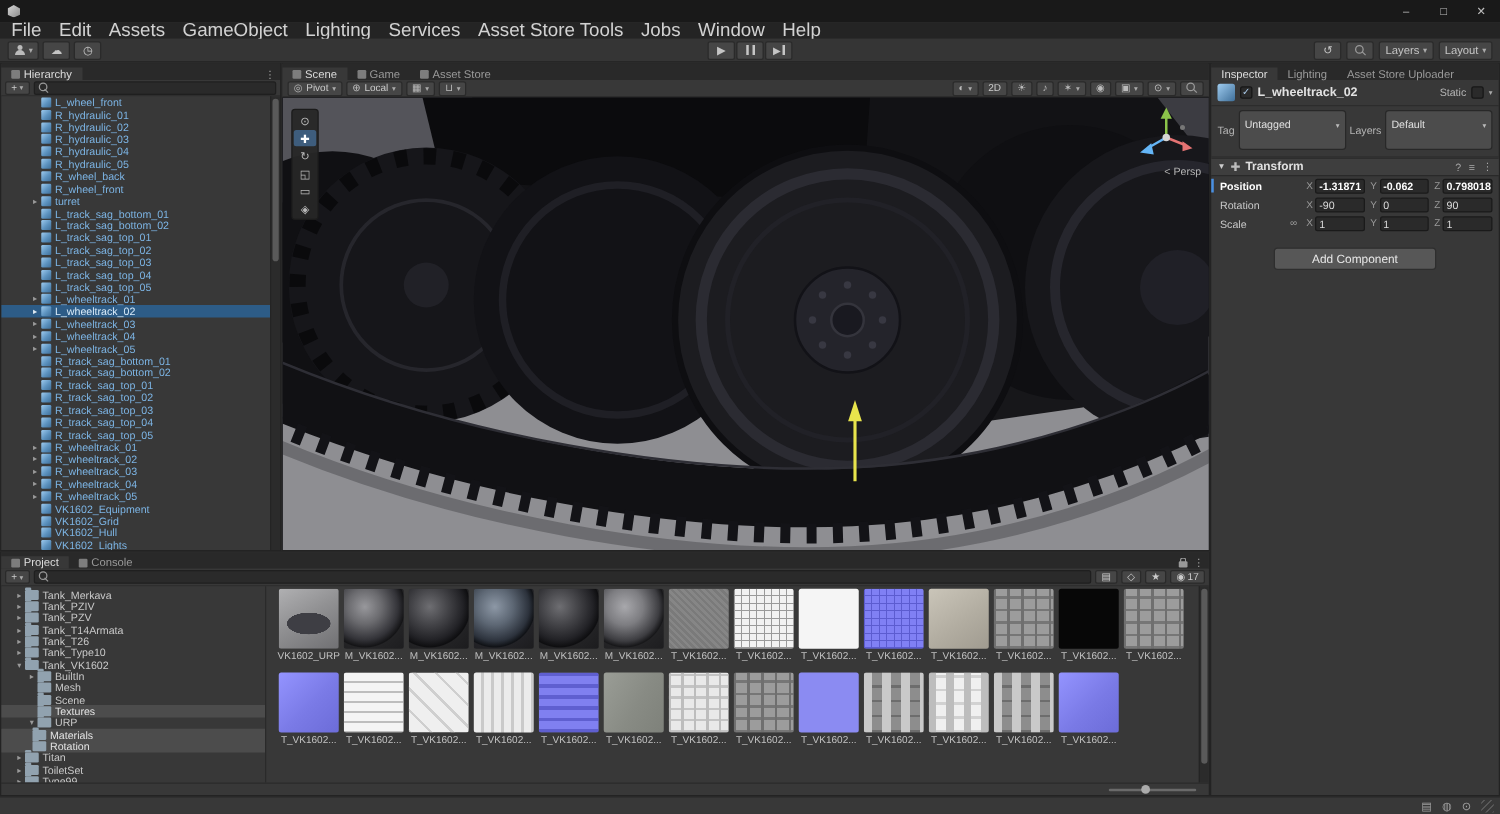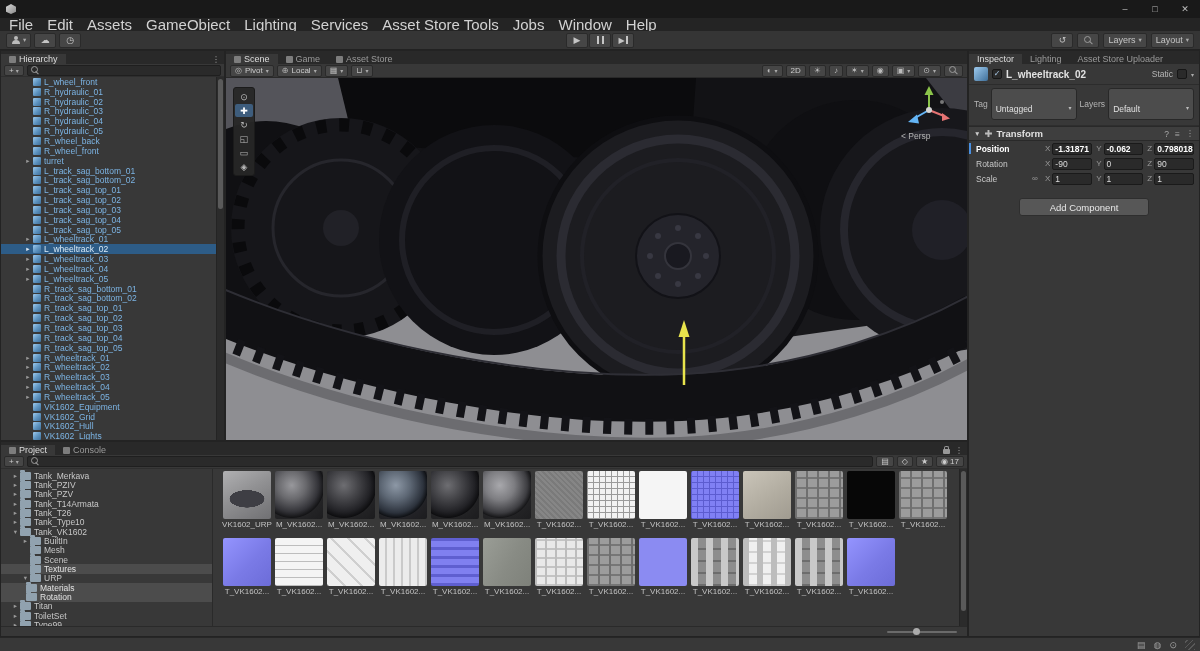--- a/index.html
+++ b/index.html
@@ -67,33 +67,33 @@
   #scene{left:225px;top:50px;width:743px;height:391px}
   .scene-toolbar{position:absolute;top:13px;left:0;right:0;height:14px;background:#383838;border-bottom:1px solid #292929;display:flex;align-items:center;padding:0 4px;gap:3px}
   .sbtn{height:12px;background:#464646;border:1px solid #2a2a2a;border-radius:2px;display:flex;align-items:center;gap:3px;padding:0 4px;font-size:8px;color:#ccc;flex:none}
   .sbtn .ico{font-size:8px;color:#bbb}
   .sbtn .caret{font-size:6px;color:#aaa}
   .scene-tb-right{margin-left:auto;display:flex;gap:3px;align-items:center}
   .viewport{position:absolute;top:27px;left:0;right:0;bottom:0;background:#111114;overflow:hidden}
   .tool-strip{position:absolute;left:7px;top:9px;width:22px;background:rgba(38,38,38,.94);border:1px solid #1b1b1b;border-radius:3px;display:flex;flex-direction:column;padding:2px 1px;gap:1px}
   .tool-btn{height:13px;display:flex;align-items:center;justify-content:center;color:#b8b8b8;font-size:9px;border-radius:2px}
   .tool-btn.active{background:#3e5d7d;color:#fff}
-  .gizmo-wrap{position:absolute;right:6px;top:4px;width:60px;text-align:left}
+  .gizmo-wrap{position:absolute;right:6px;top:4px;width:60px;text-align:right}
   .persp-label{color:#b5b5b5;font-size:8.5px;margin-top:-3px}
 
   
   #inspector{left:968px;top:50px;width:232px;height:587px}
   .insp-header{display:flex;align-items:center;gap:4px;padding:3px 5px;border-bottom:1px solid #2c2c2c}
   .obj-icon{width:14px;height:14px;background:linear-gradient(135deg,#9ecbef,#3f6f99);border-radius:2px;flex:none}
   .checkbox{width:10px;height:10px;background:#2a2a2a;border:1px solid #161616;border-radius:2px;color:#a9c9e8;font-size:8px;line-height:8px;display:flex;align-items:center;justify-content:center;flex:none}
   .obj-name{font-size:10px;font-weight:bold;color:#e2e2e2;flex:1;white-space:nowrap;overflow:hidden}
   .sm-label{font-size:8.5px;color:#b5b5b5}
   .caret-sm{font-size:6px;color:#aaa}
   .tagrow{display:flex;align-items:center;gap:3px;padding:3px 5px 5px;border-bottom:1px solid #2e2e2e}
-  .dropdown{height:13px;background:#4c4c4c;border:1px solid #282828;border-radius:3px;display:flex;align-items:flex-start;gap:19px;padding:15px 4px;font-size:8.5px;color:#e0e0e0;flex:1;min-width:0}
+  .dropdown{height:13px;background:#4c4c4c;border:1px solid #282828;border-radius:3px;display:flex;align-items:flex-end;gap:19px;padding:15px 4px;font-size:8.5px;color:#e0e0e0;flex:1;min-width:0}
   .dropdown .caret{margin-left:auto;font-size:6px;color:#bbb}
   .comp-header{height:15px;background:#3e3e3e;border-top:1px solid #292929;border-bottom:1px solid #292929;display:flex;align-items:center;gap:4px;padding:0 5px;font-size:9.5px;color:#e0e0e0;font-weight:bold}
   .foldout{font-size:6.5px;color:#ccc}
   .comp-actions{margin-left:auto;display:flex;gap:6px;color:#aaa;font-size:8.5px;font-weight:normal}
   .t-row{position:relative;display:flex;align-items:center;padding:1.5px 5px 1.5px 7px;font-size:8.5px}
   .t-label{width:56px;color:#c8c8c8;flex:none}
   .link-icon{width:9px;color:#9a9a9a;visibility:hidden;flex:none;font-size:8px}
   .t-row.linked .link-icon{visibility:visible}
   .axis{color:#999;font-size:8px;margin:0 2px 0 4px}
   .nfield{flex:1;min-width:0;height:12px;background:#2a2a2a;border:1px solid #1a1a1a;border-radius:2px;color:#dcdcdc;font-size:8.5px;display:flex;align-items:center;padding:0 2px;overflow:hidden;white-space:nowrap}

